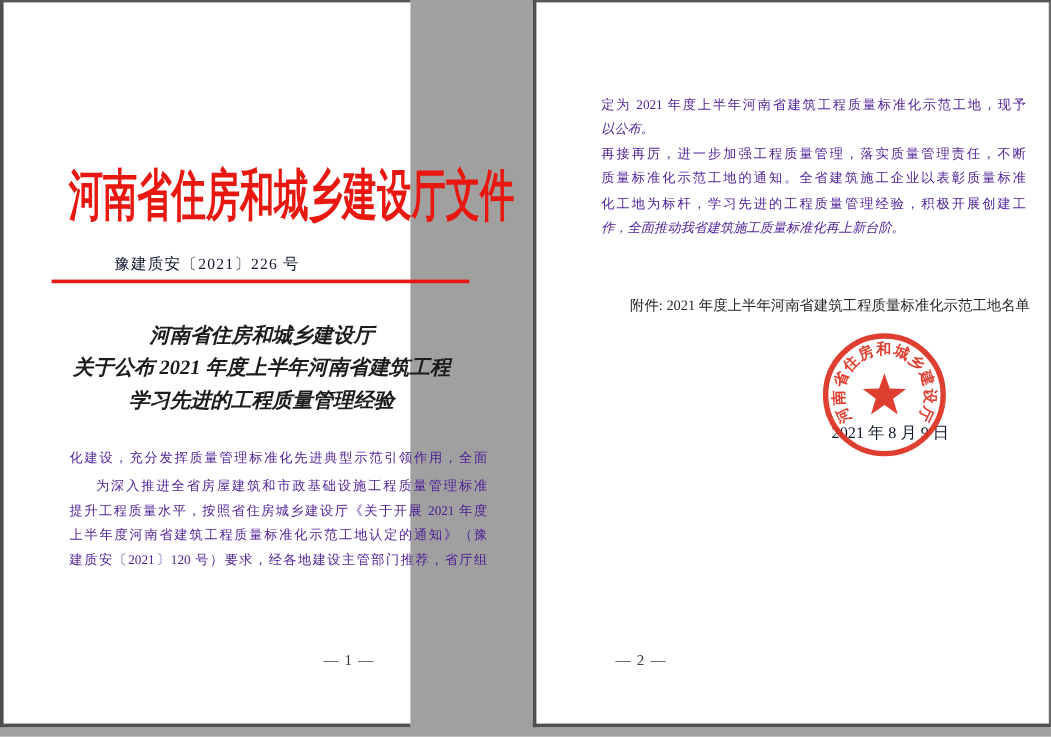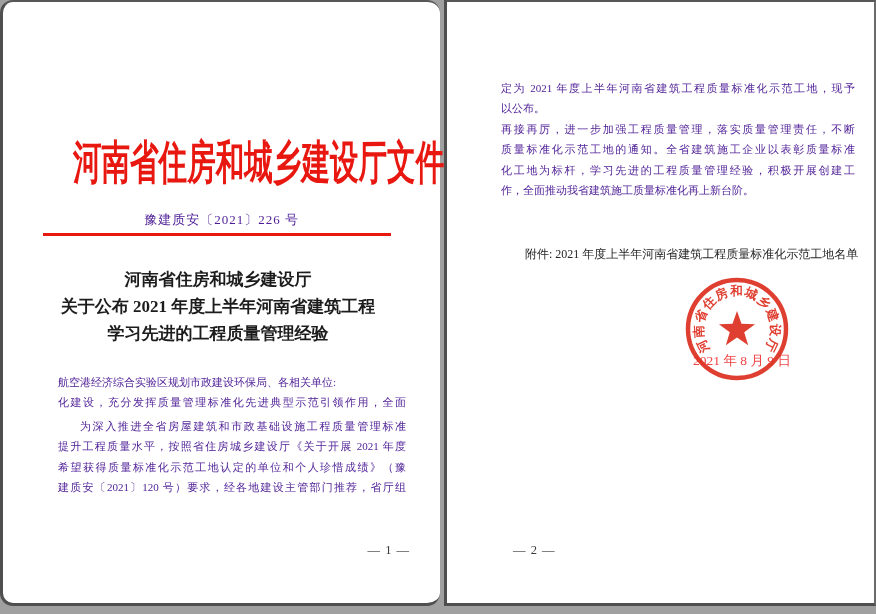--- a/index.html
+++ b/index.html
@@ -5,62 +5,62 @@
   html,body{margin:0;padding:0;}
   #stage{
     position:relative;width:876px;height:614px;overflow:hidden;
     background:#a0a0a0;
     font-family:"Liberation Serif","DejaVu Serif",serif;
   }
   .page{
     position:absolute;top:0;height:606px;background:#ffffff;
     box-sizing:border-box;border-top:2px solid #575757;border-bottom:3px solid #4f4f4f;
   }
-  #page1{left:0;width:440px;border-left:3px solid #4f4f4f;border-radius:13px;}
+  #page1{left:0;width:342px;border-left:3px solid #4f4f4f;}
   #page2{left:444px;width:432px;border-left:3px solid #4f4f4f;border-right:2px solid #6a6a6a;}
   .red-header{
     position:absolute;left:0;top:133px;width:100%;
     text-align:center;font-weight:bold;font-size:42px;
     color:#e8170f;white-space:nowrap;
     transform:scale(0.68,1.10);transform-origin:50% 50%;
     letter-spacing:0px;
   }
   .doc-number{
     position:absolute;left:0;top:209px;width:100%;
-    text-align:center;font-size:13px;color:#4c1d95;letter-spacing:1px;
+    text-align:center;font-size:13px;color:#0f172a;letter-spacing:1px;
   }
   .red-rule{
     position:absolute;left:40px;top:231px;width:348px;height:3px;
     background:#e8170f;
   }
   .notice-title{
     position:absolute;left:30px;top:264px;width:370px;
     text-align:center;font-weight:bold;font-size:17px;line-height:27px;color:#1c1c1c;
   }
   .body-block{
     position:absolute;font-size:11px;line-height:20.4px;color:#4c1d95;
   }
   #p1-body{left:55px;top:370px;width:348px;}
   #p2-body{left:54px;top:76px;width:354px;}
-  .line{white-space:nowrap;}
+  .line{white-space:nowrap;font-style:italic;}
   .j{white-space:normal;text-align:justify;text-align-last:justify;}
   .indent{text-indent:2em;}
   .gap{margin-top:3px;}
   .attachment{
     position:absolute;left:54px;top:244px;width:360px;
     font-size:12px;line-height:17px;color:#262626;
     margin:0;padding-left:57px;text-indent:-33px;box-sizing:border-box;
   }
   .pagenum{
     position:absolute;font-size:12.5px;color:#3a3a3a;letter-spacing:1px;
   }
   #p1-num{right:30px;top:541px;}
   #p2-num{left:66px;top:541px;}
   .date-line{
-    position:absolute;left:246px;top:350px;font-size:13.5px;color:#ef4444;white-space:nowrap;
+    position:absolute;left:246px;top:350px;font-size:13.5px;color:#0f172a;white-space:nowrap;
   }
   .seal{
     position:absolute;left:225px;top:262px;width:130px;height:130px;pointer-events:none;
   }
 </style>
 </head>
 <body>
 
 <div id="stage">
 
@@ -69,25 +69,24 @@
     <div class="doc-number">豫建质安〔2021〕226 号</div>
     <div class="red-rule"></div>
 
     <div class="notice-title">
       <div class="line">河南省住房和城乡建设厅</div>
       <div class="line">关于公布 2021 年度上半年河南省建筑工程</div>
       <div class="line">学习先进的工程质量管理经验</div>
     </div>
 
     <div class="body-block" id="p1-body">
-      <div class="line">航空港经济综合实验区规划市政建设环保局、各相关单位:</div>
       <div class="j">化建设，充分发挥质量管理标准化先进典型示范引领作用，全面</div>
       <div class="j indent gap">为深入推进全省房屋建筑和市政基础设施工程质量管理标准</div>
       <div class="j">提升工程质量水平，按照省住房城乡建设厅《关于开展 2021 年度</div>
-      <div class="j">希望获得质量标准化示范工地认定的单位和个人珍惜成绩》（豫</div>
+      <div class="j">上半年度河南省建筑工程质量标准化示范工地认定的通知》（豫</div>
       <div class="j">建质安〔2021〕120 号）要求，经各地建设主管部门推荐，省厅组</div>
 
     </div>
 
     <div class="pagenum" id="p1-num">— 1 —</div>
   </div>
 
   <div class="page" id="page2">
     <div class="body-block" id="p2-body">
       <div class="j">定为 2021 年度上半年河南省建筑工程质量标准化示范工地，现予</div>

